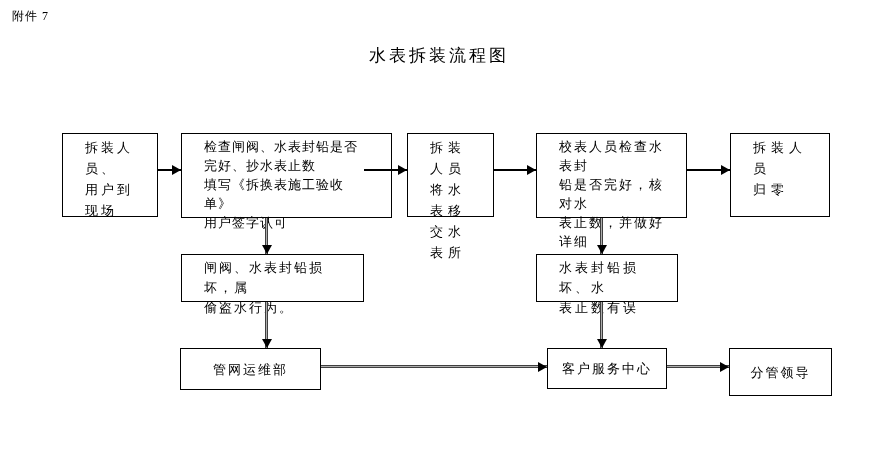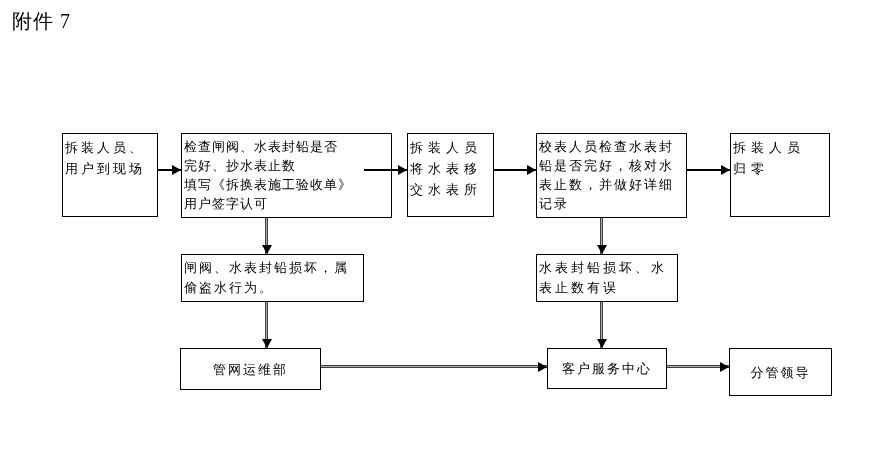--- a/index.html
+++ b/index.html
@@ -9,41 +9,41 @@
     height: 473px;
     background: #ffffff;
     font-family: "Liberation Serif", serif;
     color: #000;
     overflow: hidden;
   }
   .attach {
     position: absolute;
     left: 12px;
     top: 8px;
-    font-size: 20px;
+    font-size: 12px;
     letter-spacing: 1px;
   }
   .title {
     position: absolute;
     top: 44px;
     left: 0;
     width: 100%;
     text-align: center;
     font-size: 17px;
     letter-spacing: 3px;
   }
   
   .box {
     position: absolute;
     box-sizing: border-box;
     border: 1.5px solid #000;
     background: #fff;
     font-size: 13px;
     line-height: 19px;
-    padding: 3px 2px;
+    padding: 3px 22px;
     white-space: pre-line;
     letter-spacing: 1px;
   }
   .box.center {
     display: flex;
     align-items: center;
     justify-content: center;
     padding: 0;
     letter-spacing: 2px;
     line-height: 1;
@@ -117,20 +117,21 @@
   .v4 { left: 600px; top: 302px; height: 46px; }
   .h1 { left: 321px; top: 365px; width: 226px; }
   .h2 { left: 667px; top: 365px; width: 62px; }
 </style>
 </head>
 <body>
 
 <div class="page">
 
   <div class="attach">附件 7</div>
+  <div class="title">水表拆装流程图</div>
 
   <div>
 
     <div class="box b1">拆装人员、
 用户到现场</div>
     <div class="box b2">检查闸阀、水表封铅是否
 完好、抄水表止数
 填写《拆换表施工验收单》
 用户签字认可</div>
     <div class="box b3">拆装人员

